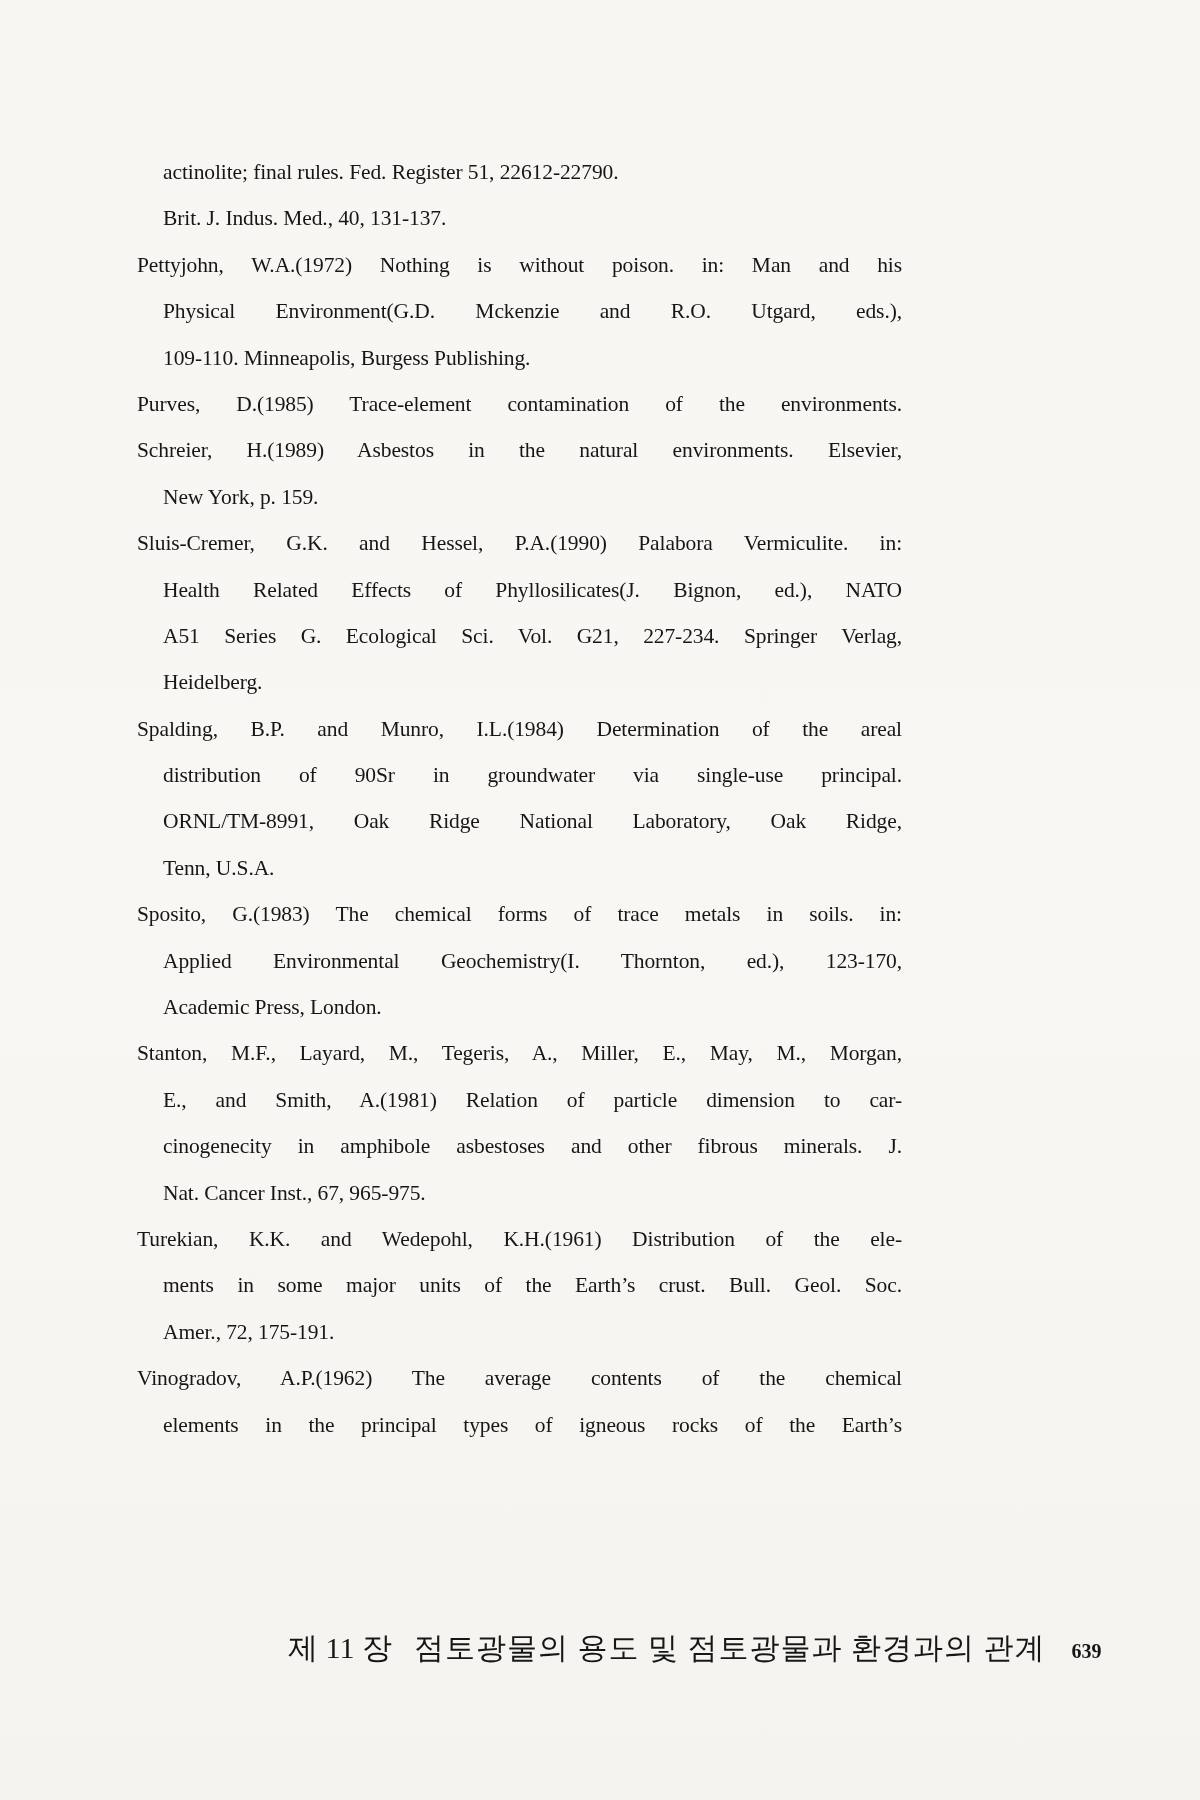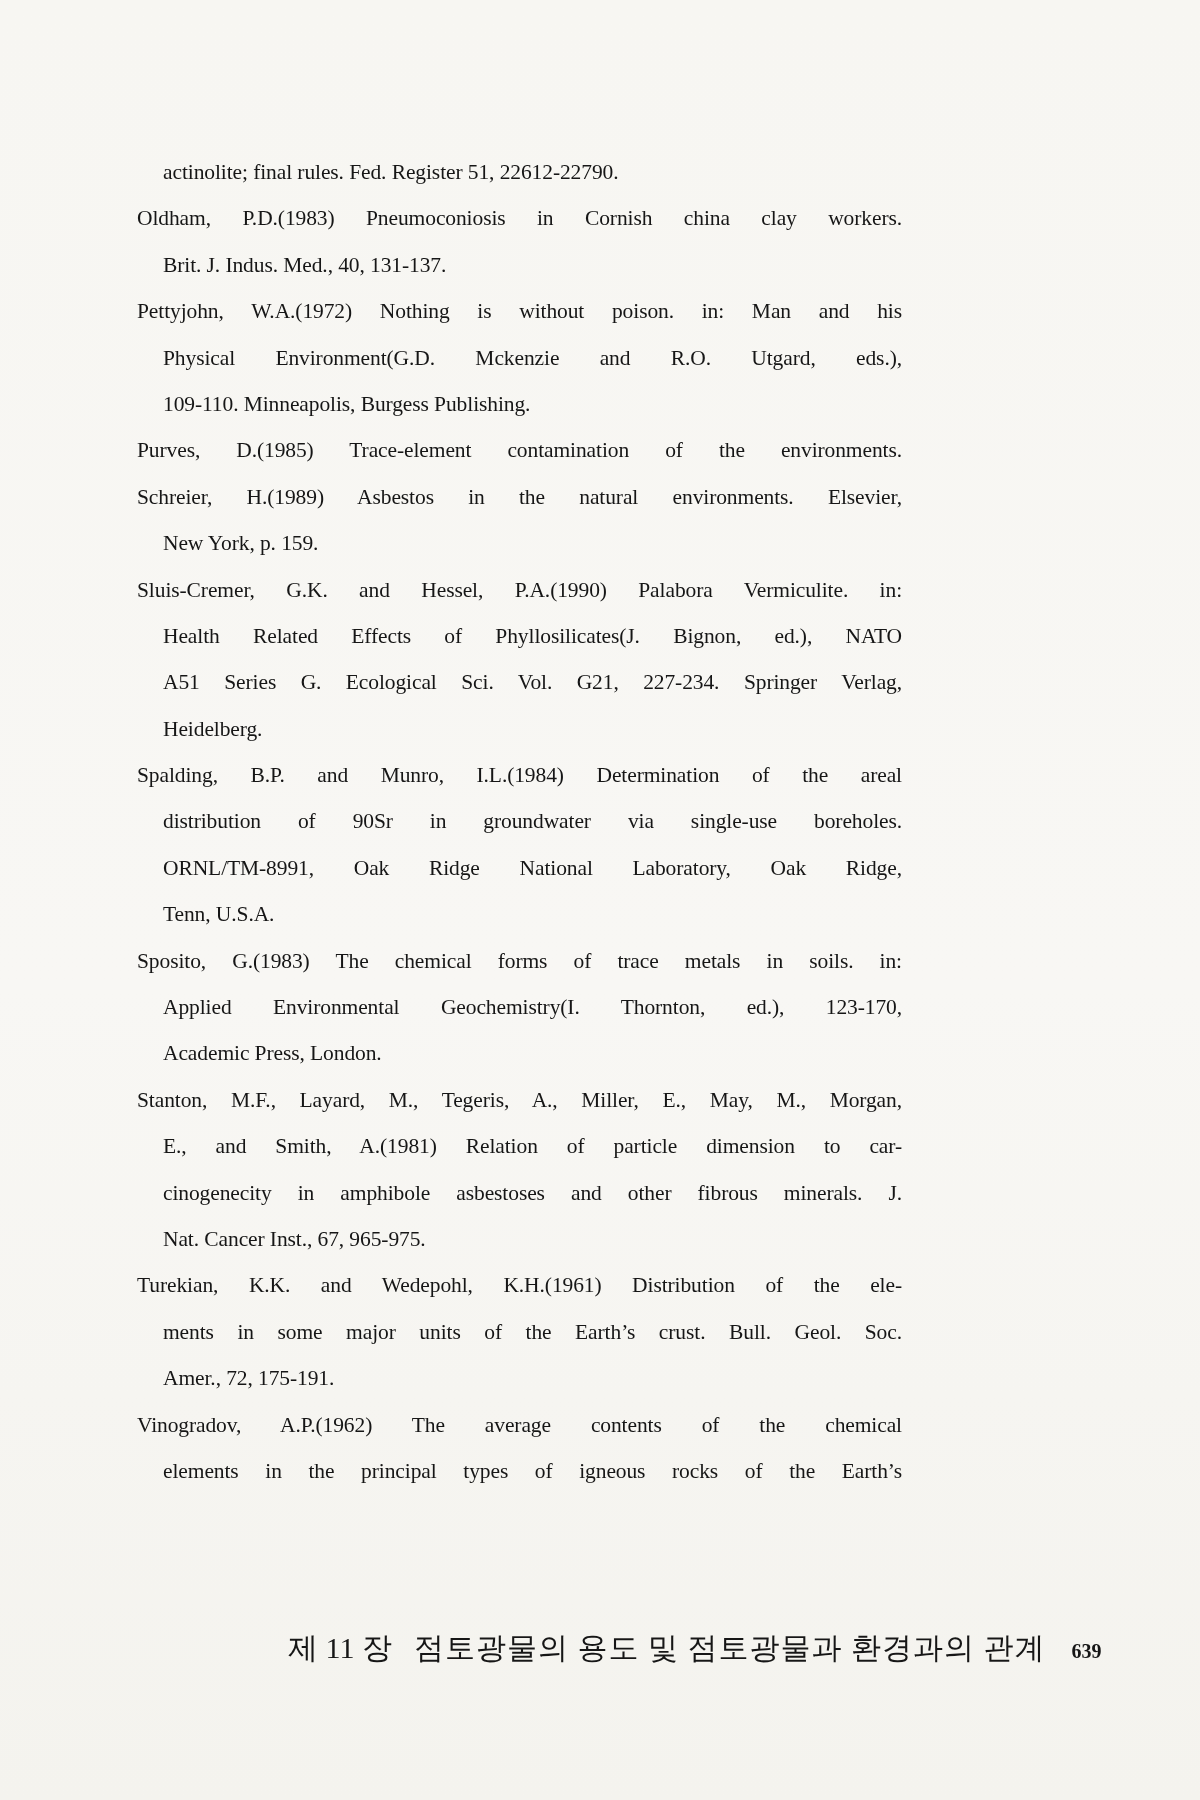--- a/index.html
+++ b/index.html
@@ -65,21 +65,20 @@
 </style>
 </head>
 <body>
 
 <div class="scan-page">
   <div class="refs" id="refs">
       <div class="entry">
         <div class="line cont">actinolite; final rules. Fed. Register 51, 22612-22790.</div>
       </div>
       <div class="entry">
-        <div class="line just">Oldham, P.D.(1983) Pneumoconiosis in Cornish china clay workers.</div>
         <div class="line cont">Brit. J. Indus. Med., 40, 131-137.</div>
       </div>
       <div class="entry">
         <div class="line just">Pettyjohn, W.A.(1972) Nothing is without poison. in: Man and his</div>
         <div class="line cont just">Physical Environment(G.D. Mckenzie and R.O. Utgard, eds.),</div>
         <div class="line cont">109-110. Minneapolis, Burgess Publishing.</div>
       </div>
       <div class="entry">
         <div class="line just">Purves, D.(1985) Trace-element contamination of the environments.</div>
       </div>
@@ -88,21 +87,21 @@
         <div class="line cont">New York, p. 159.</div>
       </div>
       <div class="entry">
         <div class="line just">Sluis-Cremer, G.K. and Hessel, P.A.(1990) Palabora Vermiculite. in:</div>
         <div class="line cont just">Health Related Effects of Phyllosilicates(J. Bignon, ed.), NATO</div>
         <div class="line cont just">A51 Series G. Ecological Sci. Vol. G21, 227-234. Springer Verlag,</div>
         <div class="line cont">Heidelberg.</div>
       </div>
       <div class="entry">
         <div class="line just">Spalding, B.P. and Munro, I.L.(1984) Determination of the areal</div>
-        <div class="line cont just">distribution of 90Sr in groundwater via single-use boreholes.</div>
+        <div class="line cont just">distribution of 90Sr in groundwater via single-use principal.</div>
         <div class="line cont just">ORNL/TM-8991, Oak Ridge National Laboratory, Oak Ridge,</div>
         <div class="line cont">Tenn, U.S.A.</div>
       </div>
       <div class="entry">
         <div class="line just">Sposito, G.(1983) The chemical forms of trace metals in soils. in:</div>
         <div class="line cont just">Applied Environmental Geochemistry(I. Thornton, ed.), 123-170,</div>
         <div class="line cont">Academic Press, London.</div>
       </div>
       <div class="entry">
         <div class="line just">Stanton, M.F., Layard, M., Tegeris, A., Miller, E., May, M., Morgan,</div>

